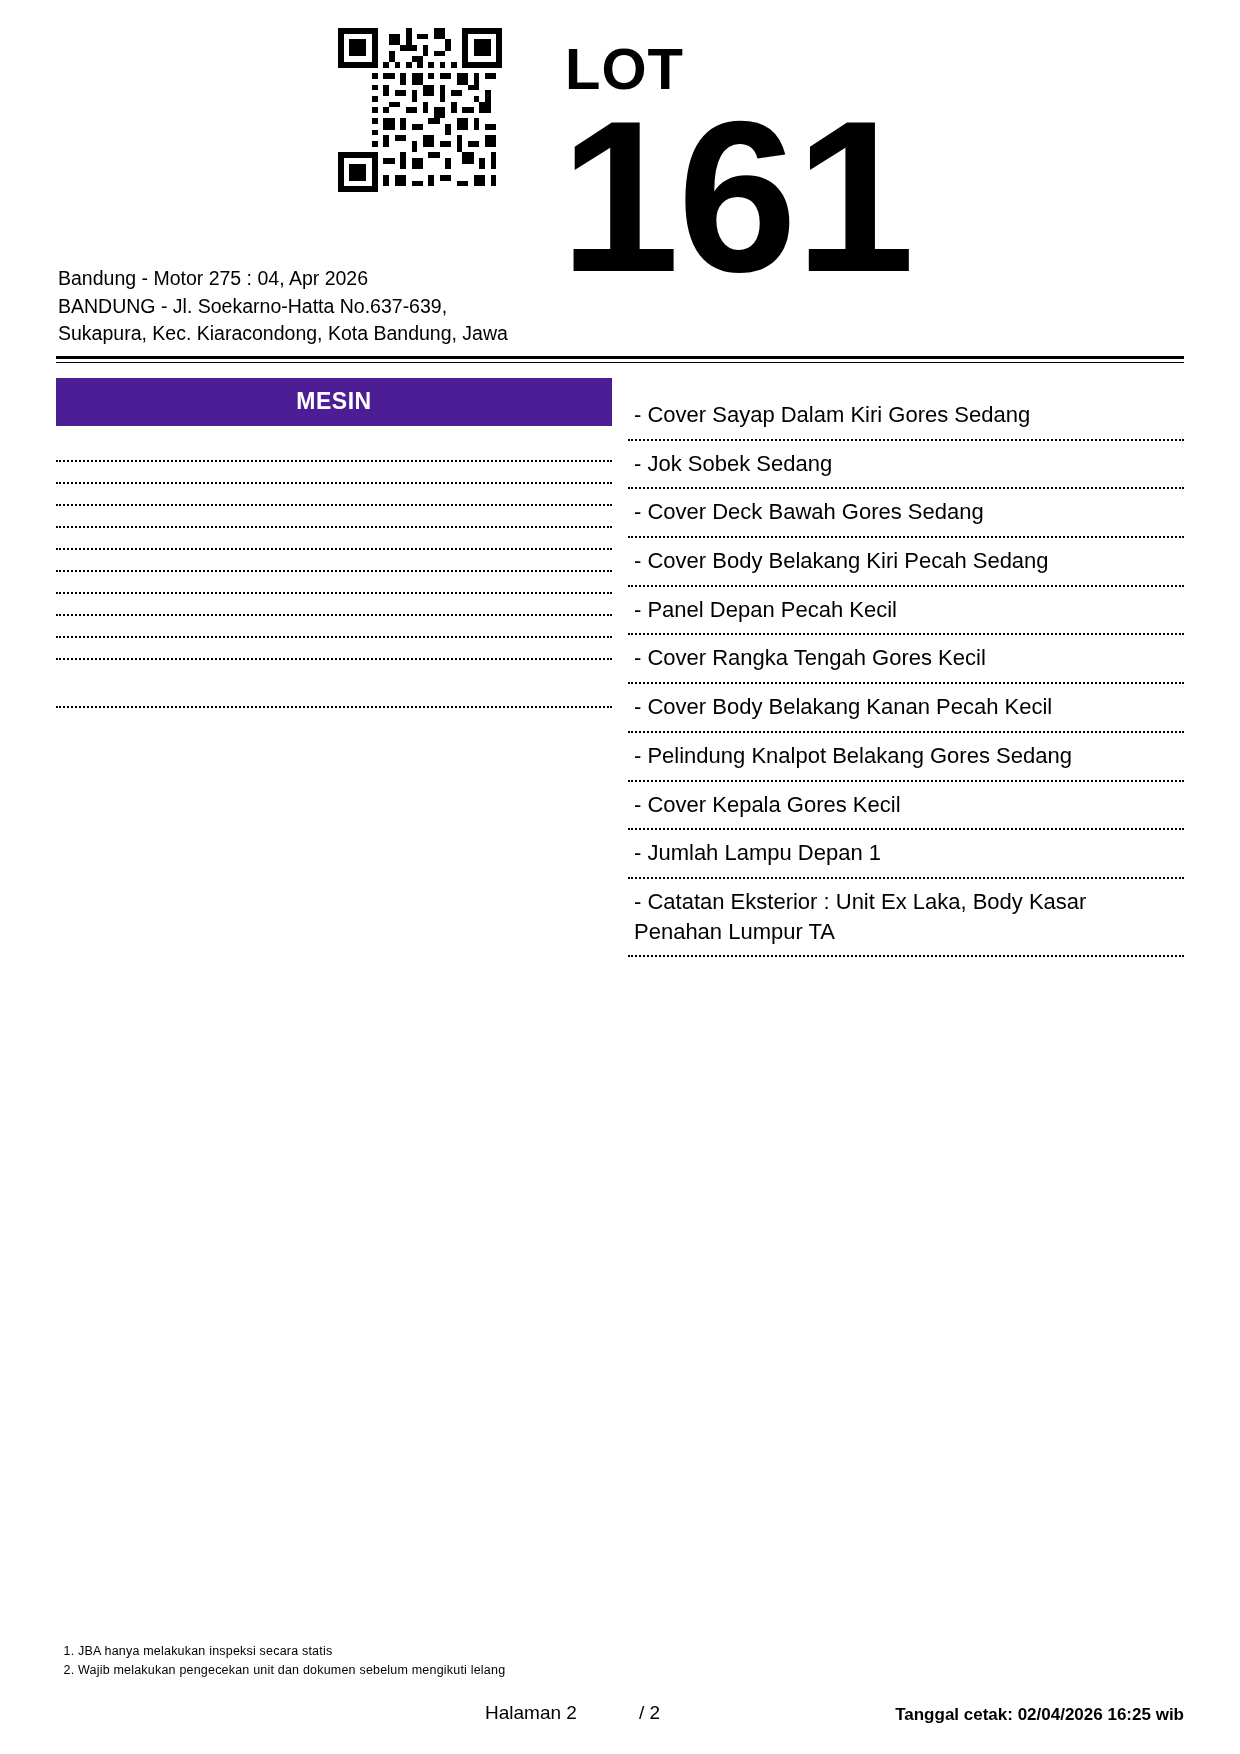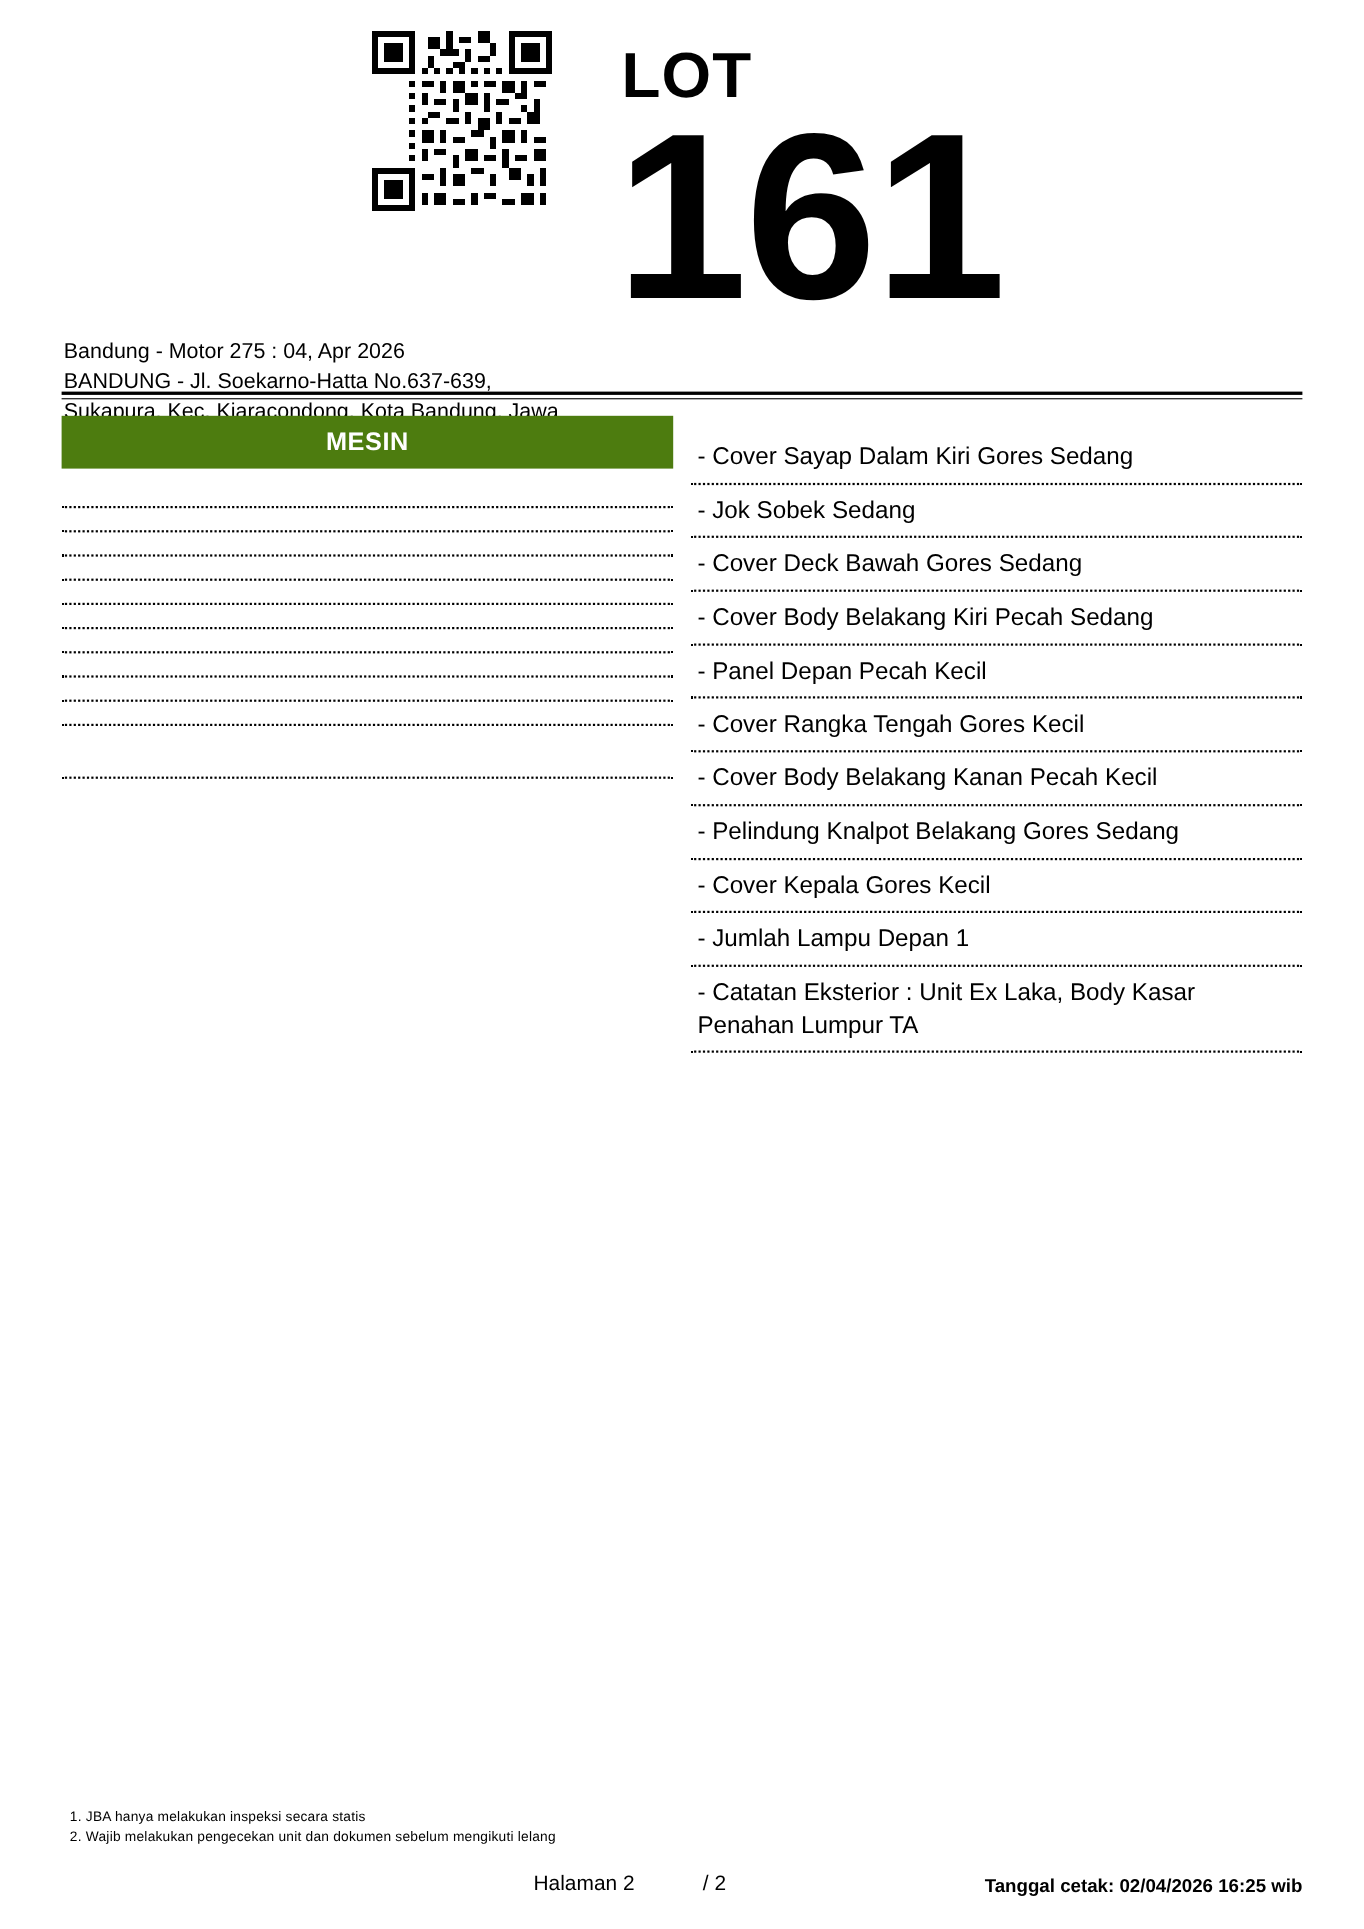--- a/index.html
+++ b/index.html
@@ -59,21 +59,20 @@
     letter-spacing: -2px;
     font-family: "Liberation Sans", sans-serif;
   }
   .auction-info {
     position: absolute;
     left: 58px;
     top: 265px;
     font-size: 19.5px;
     line-height: 1.42;
     max-width: 500px;
-    margin-top: 41px;
   }
   .auction-info div {
     white-space: nowrap;
   }
 
   
   .rule-thick {
     position: absolute;
     left: 56px;
     top: 356px;
@@ -96,21 +95,21 @@
     left: 56px;
     top: 378px;
     width: 1128px;
     display: flex;
     gap: 16px;
   }
   .col {
     width: 556px;
   }
   .col-title {
-    background: #4d7c0f;
+    background: #4c1d95;
     color: #fff;
     text-align: center;
     font-size: 23px;
     font-weight: bold;
     letter-spacing: 0.5px;
     padding: 10px 0 11px 0;
   }
   .rows {
     margin-top: 14px;
   }

